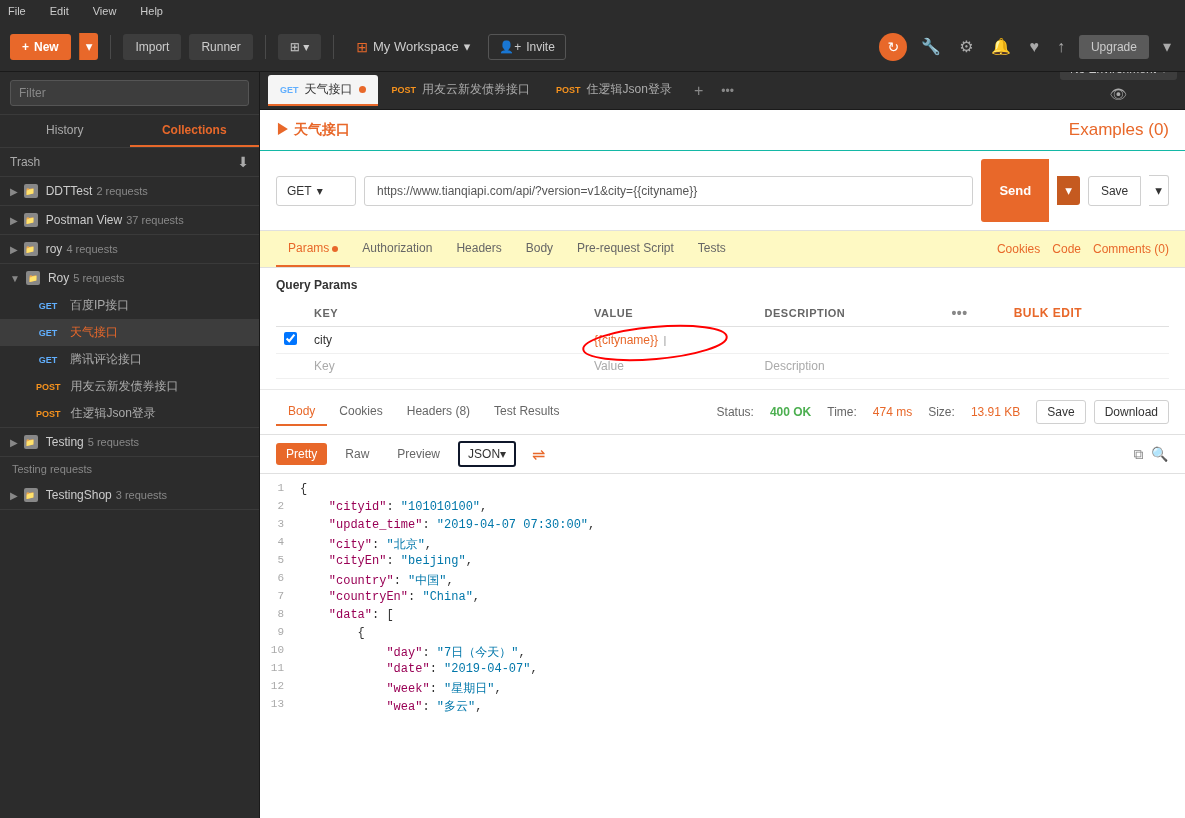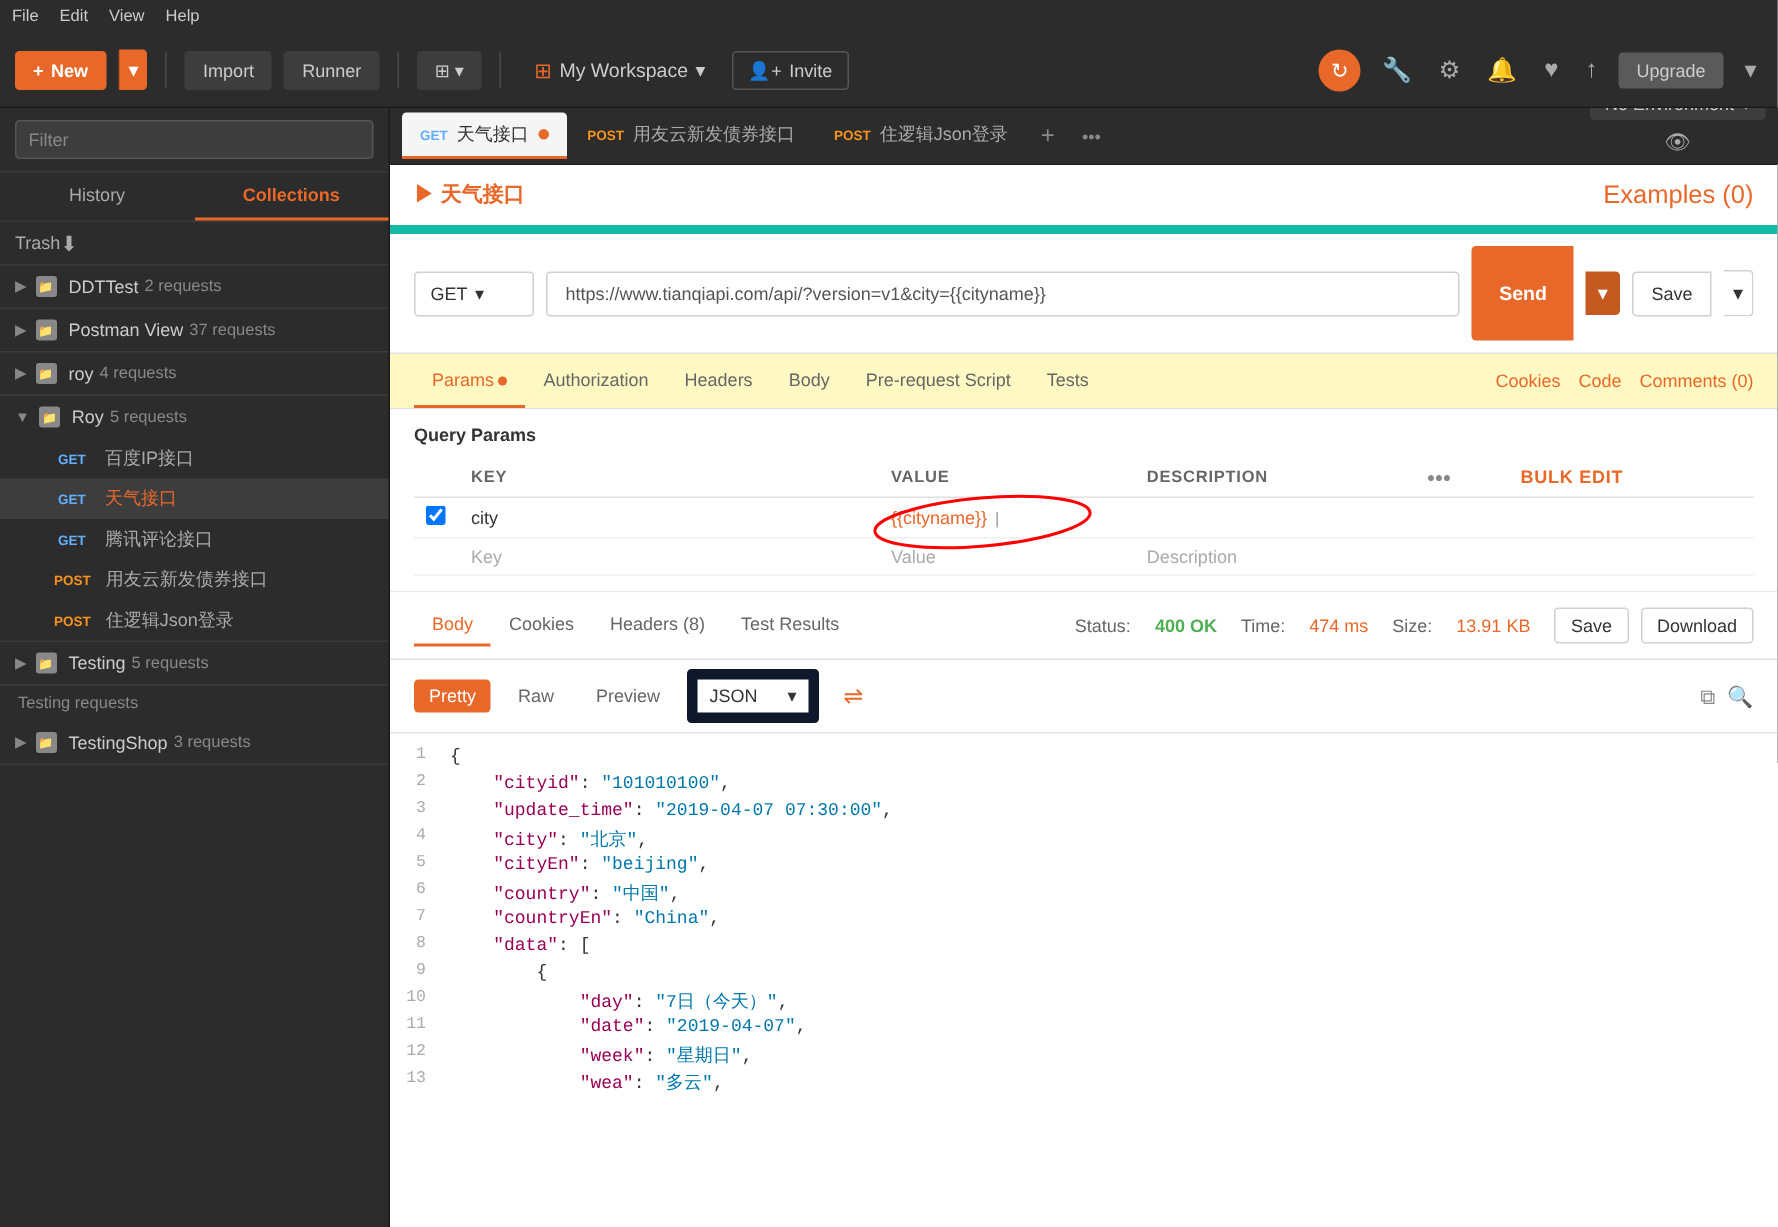--- a/index.html
+++ b/index.html
@@ -1,19 +1,19 @@
 <!DOCTYPE html>
 <html><head>
   <meta charset="utf-8">
   <style>
     * { box-sizing: border-box; margin: 0; padding: 0; }
     body { font-family: -apple-system, BlinkMacSystemFont, 'Segoe UI', sans-serif; font-size: 12px; background: #1a1a2e; color: #333; overflow: hidden; }
 
     
-    .menu-bar { background: #2c2c2c; color: #ccc; display: flex; align-items: center; height: 22px; padding: 0 8px; font-size: 11px; gap: 14px; }
+    .menu-bar { background: #2c2c2c; color: #ccc; display: flex; align-items: center; height: 22px; padding: 0 8px; font-size: 11px; gap: 24px; }
     .menu-bar span { cursor: pointer; }
 
     
     .toolbar { background: #2c2c2c; height: 50px; display: flex; align-items: center; padding: 0 10px; gap: 8px; border-bottom: 1px solid #1a1a1a; }
     .btn-new { background: #e8682a; color: white; border: none; border-radius: 3px; padding: 6px 12px; font-size: 12px; cursor: pointer; display: flex; align-items: center; gap: 5px; font-weight: 600; }
     .btn-new-caret { background: #e8682a; color: white; border: none; border-left: 1px solid #c55a20; border-radius: 0 3px 3px 0; padding: 6px 6px; cursor: pointer; }
     .btn-toolbar { background: #3d3d3d; color: #ccc; border: none; border-radius: 3px; padding: 6px 12px; font-size: 12px; cursor: pointer; }
     .toolbar-sep { width: 1px; height: 24px; background: #4a4a4a; margin: 0 4px; }
     .workspace-btn { background: none; color: #ccc; border: none; cursor: pointer; font-size: 13px; display: flex; align-items: center; gap: 5px; padding: 6px 10px; border-radius: 3px; }
     .workspace-icon { color: #e8682a; font-size: 14px; }
@@ -27,21 +27,21 @@
     .main { display: flex; height: calc(818px - 72px); }
 
     
     .sidebar { width: 260px; background: #2c2c2c; border-right: 1px solid #1a1a1a; display: flex; flex-direction: column; flex-shrink: 0; }
     .sidebar-search { padding: 8px 10px; border-bottom: 1px solid #3a3a3a; }
     .sidebar-search input { width: 100%; background: #3d3d3d; border: 1px solid #555; color: #ccc; border-radius: 3px; padding: 5px 8px; font-size: 12px; }
     .sidebar-search input::placeholder { color: #888; }
     .sidebar-tabs { display: flex; border-bottom: 1px solid #3a3a3a; }
     .sidebar-tab { flex: 1; text-align: center; padding: 8px; color: #aaa; cursor: pointer; font-size: 12px; border-bottom: 2px solid transparent; }
     .sidebar-tab.active { color: #e8682a; border-bottom: 2px solid #e8682a; font-weight: 600; }
-    .sidebar-trash { display: flex; align-items: center; padding: 6px 10px; color: #aaa; cursor: pointer; font-size: 12px; border-bottom: 1px solid #3a3a3a; }
+    .sidebar-trash { display: flex; align-items: center; justify-content: space-between; padding: 6px 10px; color: #aaa; cursor: pointer; font-size: 12px; border-bottom: 1px solid #3a3a3a; }
     .sidebar-list { flex: 1; overflow-y: auto; }
     .sidebar-collection { border-bottom: 1px solid #3a3a3a; }
     .collection-header { display: flex; align-items: center; padding: 7px 10px; cursor: pointer; color: #ccc; }
     .collection-icon { width: 14px; height: 14px; background: #888; border-radius: 2px; margin-right: 8px; display: flex; align-items: center; justify-content: center; font-size: 8px; color: white; flex-shrink: 0; }
     .collection-name { font-size: 12px; font-weight: 500; }
     .collection-count { font-size: 11px; color: #888; margin-left: 4px; }
     .collection-chevron { margin-right: 6px; color: #888; font-size: 10px; }
     .sidebar-item { display: flex; align-items: center; padding: 5px 10px 5px 32px; cursor: pointer; color: #aaa; font-size: 12px; }
     .sidebar-item.active { background: #3d3d3d; color: #e8682a; }
     .method-badge { font-size: 9px; font-weight: 700; padding: 1px 4px; border-radius: 2px; margin-right: 6px; min-width: 32px; text-align: center; }
@@ -54,21 +54,21 @@
     
     .request-tabs { background: #2c2c2c; display: flex; align-items: center; padding: 0 8px; border-bottom: 1px solid #1a1a1a; height: 38px; gap: 2px; overflow-x: auto; }
     .req-tab { display: flex; align-items: center; padding: 6px 12px; border-radius: 3px 3px 0 0; cursor: pointer; font-size: 12px; color: #aaa; gap: 6px; white-space: nowrap; border-bottom: 2px solid transparent; }
     .req-tab.active { background: #f5f5f5; color: #333; border-bottom: 2px solid #e8682a; }
     .req-tab .tab-method { font-size: 9px; font-weight: 700; }
     .req-tab .tab-dot { width: 7px; height: 7px; border-radius: 50%; background: #e8682a; }
     .tab-add { color: #888; padding: 4px 8px; cursor: pointer; font-size: 16px; }
     .tab-more { color: #888; padding: 4px 8px; cursor: pointer; }
 
     
-    .request-header { background: white; padding: 10px 16px; border-bottom: 6px solid #14b8a6; display: flex; align-items: center; justify-content: space-between; }
+    .request-header { background: white; padding: 10px 16px; border-bottom: 1px solid #14b8a6; display: flex; align-items: center; justify-content: space-between; }
     .request-title { display: flex; align-items: center; gap: 8px; color: #e8682a; font-size: 14px; font-weight: 600; cursor: pointer; }
     .examples-link { color: #e8682a; font-size: 17px; cursor: pointer; }
 
     
     .url-bar { background: white; padding: 8px 16px; border-bottom: 1px solid #e0e0e0; display: flex; align-items: center; gap: 8px; }
     .method-select { background: white; border: 1px solid #d0d0d0; border-radius: 3px; padding: 7px 10px; font-size: 12px; color: #333; cursor: pointer; display: flex; align-items: center; gap: 5px; min-width: 80px; }
     .url-input { flex: 1; border: 1px solid #d0d0d0; border-radius: 3px; padding: 7px 12px; font-size: 12px; color: #555; }
     .send-btn { background: #e8682a; color: white; border: none; border-radius: 3px 0 0 3px; padding: 24px 18px; font-size: 13px; font-weight: 600; cursor: pointer; }
     .send-caret { background: #c55a20; color: white; border: none; border-radius: 0 3px 3px 0; padding: 7px 8px; cursor: pointer; }
     .save-btn { background: white; color: #333; border: 1px solid #d0d0d0; border-radius: 3px 0 0 3px; padding: 7px 12px; font-size: 12px; cursor: pointer; }
@@ -107,21 +107,21 @@
     .meta-label { color: #666; }
     .meta-value { color: #e8682a; font-weight: 500; }
     .response-actions { display: flex; gap: 8px; }
     .action-btn { background: white; border: 1px solid #d0d0d0; border-radius: 3px; padding: 4px 10px; font-size: 12px; cursor: pointer; color: #333; }
     .action-btn.download { color: #333; }
 
     
     .response-toolbar { display: flex; align-items: center; padding: 6px 16px; border-bottom: 1px solid #e0e0e0; gap: 8px; background: white; }
     .view-btn { padding: 4px 10px; font-size: 12px; border-radius: 3px; cursor: pointer; border: none; background: none; color: #666; }
     .view-btn.active { background: #e8682a; color: white; border-radius: 3px; }
-    .format-select { border: 7px solid #0f172a; border-radius: 3px; padding: 4px 8px; font-size: 12px; cursor: pointer; background: white; display: flex; align-items: center; gap: 20px; }
+    .format-select { border: 2px solid #0f172a; border-radius: 3px; padding: 4px 8px; font-size: 12px; cursor: pointer; background: white; display: flex; align-items: center; gap: 0; }
     .response-icons { margin-left: auto; display: flex; gap: 8px; color: #888; font-size: 14px; }
 
     
     .code-view { flex: 1; overflow: auto; background: white; padding: 8px 0; font-family: 'Courier New', monospace; font-size: 12px; }
     .code-line { display: flex; min-height: 18px; }
     .line-num { color: #aaa; min-width: 36px; text-align: right; padding-right: 12px; font-size: 11px; user-select: none; flex-shrink: 0; }
     .line-content { color: #333; padding-left: 4px; white-space: pre; }
     .json-key { color: #905; }
     .json-str { color: #07a; }
     .json-punct { color: #333; }

